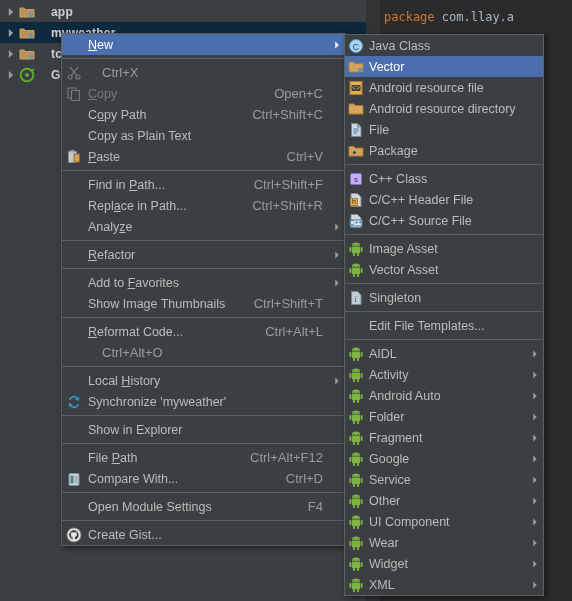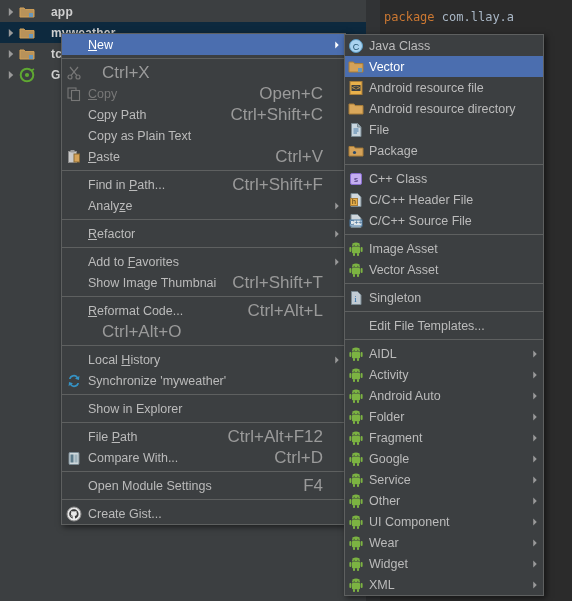--- a/index.html
+++ b/index.html
@@ -65,21 +65,21 @@
     white-space: nowrap;
     cursor: default;
   }
   .menu-item.highlight { background: #4b6eaf; color: #ffffff; }
   .menu-item.disabled { color: #777777; }
   .mi-icon {
     flex: 0 0 24px; width: 24px; height: 21px;
     display: flex; align-items: center; justify-content: center;
   }
   .mi-label { flex: 1 1 auto; overflow: hidden; text-overflow: clip; }
-  .mi-accel { flex: 0 0 auto; padding-left: 16px; color: #9a9a9a; font-size: 17px; }
+  .mi-accel { flex: 0 0 auto; padding-left: 16px; color: #9a9a9a; font-size: 13px; }
   .mi-arrow {
     flex: 0 0 16px; width: 16px; height: 21px;
     display: flex; align-items: center; justify-content: center;
   }
   .mi-arrow.blank { visibility: hidden; }
   .separator { height: 1px; background: #5e6060; margin: 3px 0; }
 
   
   #context-menu {
     left: 61px; top: 33px; width: 285px;
@@ -266,20 +266,30 @@
         <span class="mi-label">Find in <u>P</u>ath...</span>
         <span class="mi-accel">Ctrl+Shift+F</span>
         <span class="mi-arrow blank">
           <svg class="ico" width="14" height="14" viewBox="0 0 16 16">
             <path d="M6 4 L10 8 L6 12 Z" fill="#9a9a9a"></path>
           </svg>
         </span>
       </div>
       <div class="menu-item">
         <span class="mi-icon"></span>
+        <span class="mi-label">Repl<u>a</u>ce in Path...</span>
+        <span class="mi-accel">Ctrl+Shift+R</span>
+        <span class="mi-arrow blank">
+          <svg class="ico" width="14" height="14" viewBox="0 0 16 16">
+            <path d="M6 4 L10 8 L6 12 Z" fill="#9a9a9a"></path>
+          </svg>
+        </span>
+      </div>
+      <div class="menu-item">
+        <span class="mi-icon"></span>
         <span class="mi-label">Analy<u>z</u>e</span>
         <span class="mi-arrow">
           <svg class="ico" width="14" height="14" viewBox="0 0 16 16">
             <path d="M6 4 L10 8 L6 12 Z" fill="#9a9a9a"></path>
           </svg>
         </span>
       </div>
       <div class="separator"></div>
       <div class="menu-item">
         <span class="mi-icon"></span>

